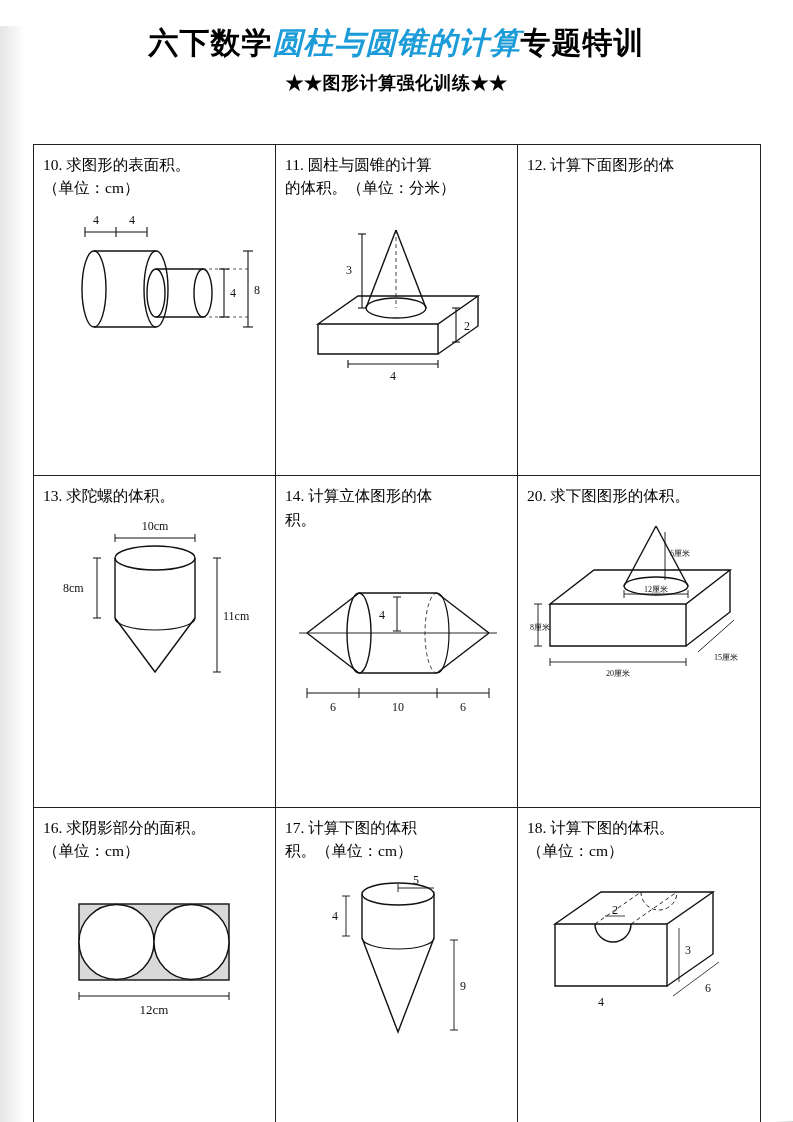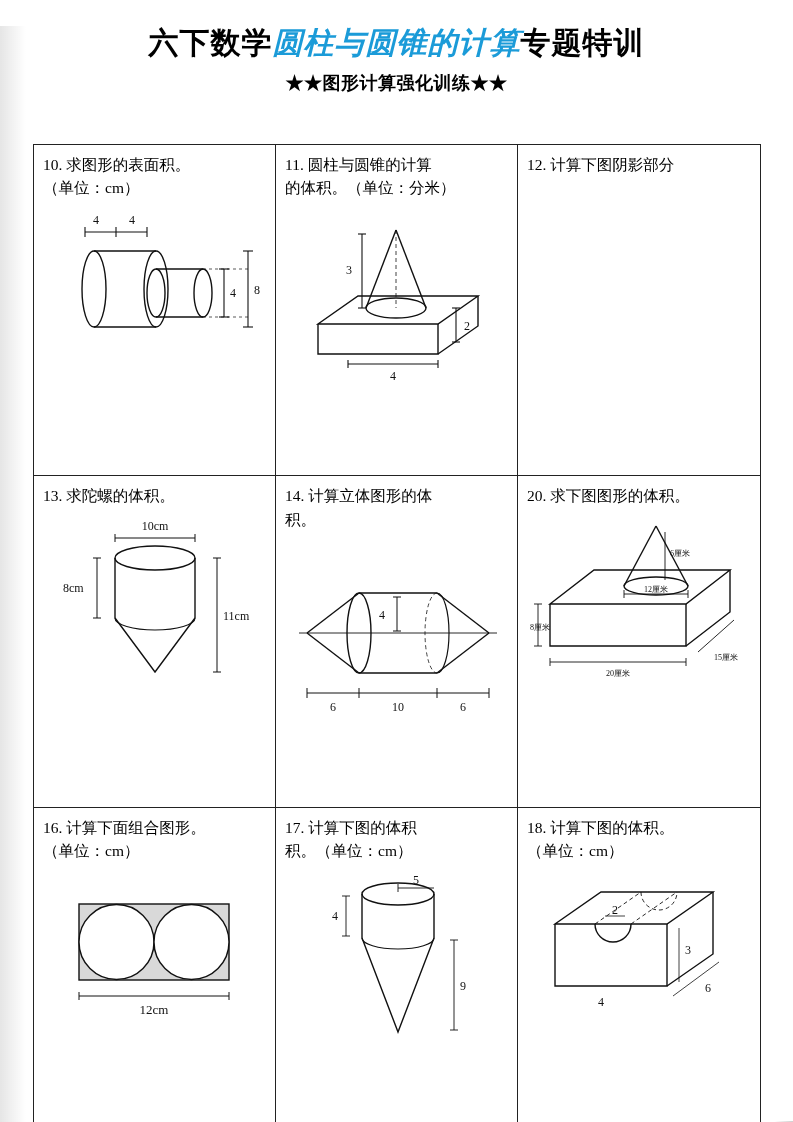--- a/index.html
+++ b/index.html
@@ -173,21 +173,21 @@
             <text x="176" y="126">2</text>
             <text x="105" y="176" text-anchor="middle">4</text>
           </g>
         </svg>
       </div>
     </div>
 
     <div class="cell">
       <div class="q-text">
         <span>12.</span>
-        <span>计算下图阴影部分</span>
+        <span>计算下面图形的体</span>
       </div>
     </div>
 
     <div class="cell">
       <div class="q-text">
         <span>13.</span>
         <span>求陀螺的体积。</span>
         <span class="l2"></span>
       </div>
       <div class="fig">
@@ -302,21 +302,21 @@
             <text x="186" y="148">15厘米</text>
             <text x="90" y="164" text-anchor="middle">20厘米</text>
           </g>
         </svg>
       </div>
     </div>
 
     <div class="cell">
       <div class="q-text">
         <span>16.</span>
-        <span>计算下面组合图形。</span>
+        <span>求阴影部分的面积。</span>
         <span class="l2">（单位：cm）</span>
       </div>
       <div class="fig">
         <svg width="210" height="190" viewBox="0 0 210 190">
           <rect x="28" y="38" width="150" height="76" fill="#d9d9d9" stroke="#111" stroke-width="1.4"></rect>
           <circle cx="65.5" cy="76" r="37.5" fill="#ffffff" stroke="#111" stroke-width="1.4"></circle>
           <circle cx="140.5" cy="76" r="37.5" fill="#ffffff" stroke="#111" stroke-width="1.4"></circle>
           <g fill="none" stroke="#111" stroke-width="1">
             <path d="M28 130 L178 130"></path>
             <path d="M28 126 L28 134"></path>

